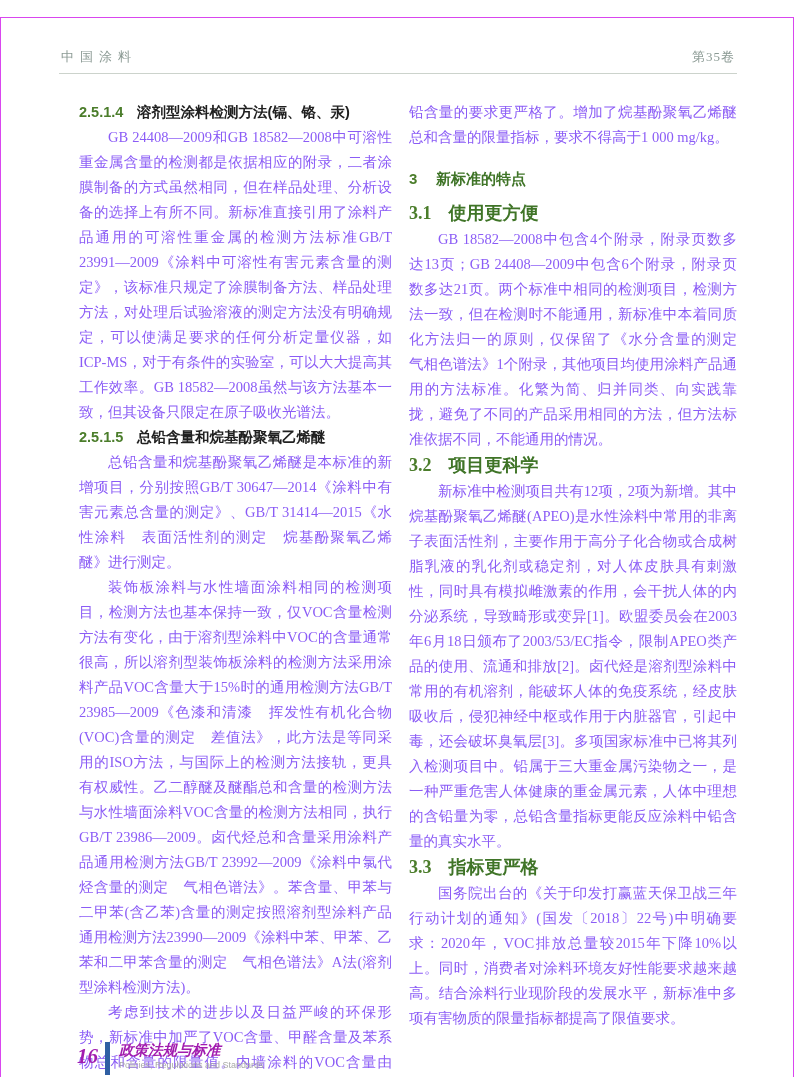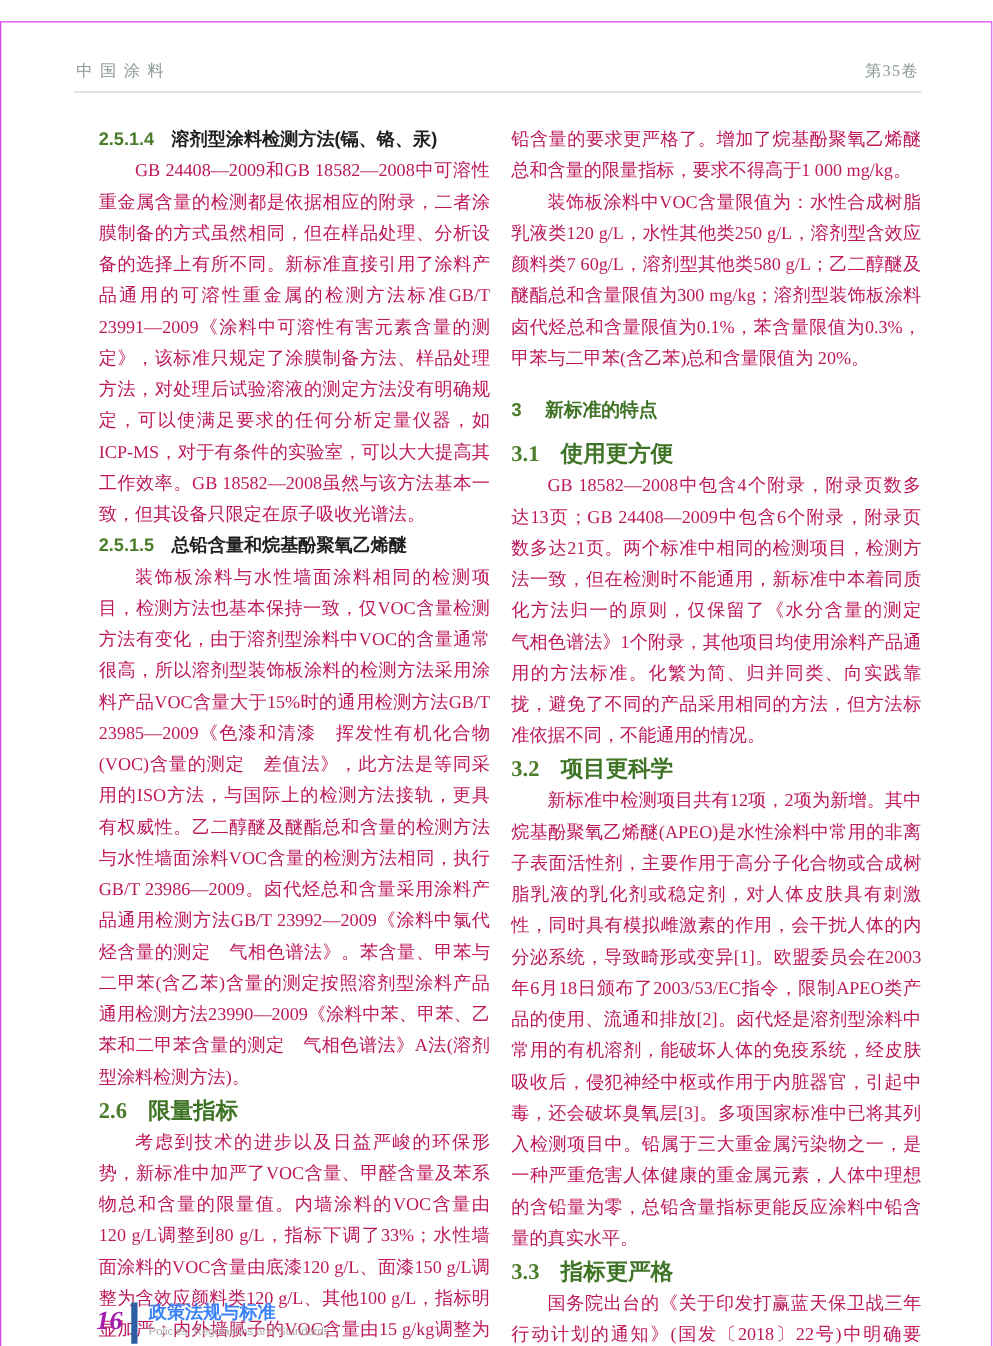--- a/index.html
+++ b/index.html
@@ -29,21 +29,21 @@
   
   .columns{
     position:absolute;top:82px;left:78px;width:658px;
     display:flex;gap:17px;
   }
   .col{box-sizing:border-box;}
   .col-left{width:313px;}
   .col-right{width:328px;}
   p.body{
     margin:0;font-size:14.5px;line-height:25px;
-    text-align:justify;text-indent:2em;color:#be185d;
+    text-align:justify;text-indent:2em;color:#8b5cf6;
   }
   p.noindent{text-indent:0;}
   .hnum{color:#4b7d2b;font-weight:bold;margin-right:0.95em;}
   .h-l1,.h-l2,.h-l3,.h-l4{
     font-family:"Liberation Sans","DejaVu Sans",sans-serif;
     font-weight:bold;line-height:25px;
   }
   .h-l4{font-size:14.5px;margin:0;color:#202020;}
   .h-l3{font-size:14.5px;margin:0;color:#3f7427;}
   .h-l3 .htitle,.h-l2 .htitle{color:#3f7427;}
@@ -59,21 +59,21 @@
     font-style:italic;font-weight:bold;color:#a21caf;
     font-size:21px;line-height:30px;margin-right:7px;
     font-family:"Liberation Serif","DejaVu Serif",serif;
   }
   .footer-bar{
     width:5px;height:33px;background:#2f5fa3;margin-right:9px;margin-top:1px;
   }
   .footer-text{display:flex;flex-direction:column;}
   .footer-cn{
     font-family:"Liberation Sans","DejaVu Sans",sans-serif;
-    font-weight:bold;font-size:14.5px;color:#3b82f6;line-height:18px;
+    font-weight:bold;font-size:14.5px;color:#a21caf;line-height:18px;font-style:italic;
   }
   .footer-en{
     font-family:"Liberation Sans","DejaVu Sans",sans-serif;
     font-size:9px;color:#a9a9a9;line-height:12px;
   }
 </style>
 </head>
 <body>
 
 <div class="page">
@@ -87,30 +87,27 @@
   <div class="columns">
 
     <div class="col col-left">
       <h4 class="h-l4">
         <span class="hnum">2.5.1.4</span><span class="htitle">溶剂型涂料检测方法(镉、铬、汞)</span>
       </h4>
       <p class="body">GB 24408—2009和GB 18582—2008中可溶性重金属含量的检测都是依据相应的附录，二者涂膜制备的方式虽然相同，但在样品处理、分析设备的选择上有所不同。新标准直接引用了涂料产品通用的可溶性重金属的检测方法标准GB/T 23991—2009《涂料中可溶性有害元素含量的测定》，该标准只规定了涂膜制备方法、样品处理方法，对处理后试验溶液的测定方法没有明确规定，可以使满足要求的任何分析定量仪器，如ICP-MS，对于有条件的实验室，可以大大提高其工作效率。GB 18582—2008虽然与该方法基本一致，但其设备只限定在原子吸收光谱法。</p>
       <h4 class="h-l4">
         <span class="hnum">2.5.1.5</span><span class="htitle">总铅含量和烷基酚聚氧乙烯醚</span>
       </h4>
+      <p class="body">总铅含量和烷基酚聚氧乙烯醚是本标准的新增项目，分别按照GB/T 30647—2014《涂料中有害元素总含量的测定》、GB/T 31414—2015《水性涂料　表面活性剂的测定　烷基酚聚氧乙烯醚》进行测定。</p>
       <p class="body">装饰板涂料与水性墙面涂料相同的检测项目，检测方法也基本保持一致，仅VOC含量检测方法有变化，由于溶剂型涂料中VOC的含量通常很高，所以溶剂型装饰板涂料的检测方法采用涂料产品VOC含量大于15%时的通用检测方法GB/T 23985—2009《色漆和清漆　挥发性有机化合物(VOC)含量的测定　差值法》，此方法是等同采用的ISO方法，与国际上的检测方法接轨，更具有权威性。乙二醇醚及醚酯总和含量的检测方法与水性墙面涂料VOC含量的检测方法相同，执行GB/T 23986—2009。卤代烃总和含量采用涂料产品通用检测方法GB/T 23992—2009《涂料中氯代烃含量的测定　气相色谱法》。苯含量、甲苯与二甲苯(含乙苯)含量的测定按照溶剂型涂料产品通用检测方法23990—2009《涂料中苯、甲苯、乙苯和二甲苯含量的测定　气相色谱法》A法(溶剂型涂料检测方法)。</p>
-      <h2 class="h-l2">
-        <span class="hnum">2.6</span><span class="htitle">限量指标</span>
-      </h2>
       <p class="body">考虑到技术的进步以及日益严峻的环保形势，新标准中加严了VOC含量、甲醛含量及苯系物总和含量的限量值。内墙涂料的VOC含量由120 g/L调整到80 g/L，指标下调了33%；水性墙面涂料的VOC含量由底漆120 g/L、面漆150 g/L调整为含效应颜料类120 g/L、其他100 g/L，指标明显加严；内外墙腻子的VOC含量由15 g/kg调整为10 g/kg，指标也加严了33%。内墙涂料、水性外墙涂料及腻子的甲醛含量均由100 mg/kg调整为50 mg/kg，指标加严了50%。内墙涂料的苯系物总和含量由300 mg/kg调整为100 mg/kg，水性外墙面漆在旧标准中无要求，新标准中为100 mg/kg。内墙涂料中重金属的限量指标不变，但由可溶性铅调整为总铅实际上对</p>
     </div>
 
     <div class="col col-right">
       <p class="body noindent">铅含量的要求更严格了。增加了烷基酚聚氧乙烯醚总和含量的限量指标，要求不得高于1 000 mg/kg。</p>
-      <p class="body">装饰板涂料中VOC含量限值为：水性合成树脂乳液类120 g/L，水性其他类250 g/L，溶剂型含效应颜料类7 60g/L，溶剂型其他类580 g/L；乙二醇醚及醚酯总和含量限值为300 mg/kg；溶剂型装饰板涂料卤代烃总和含量限值为0.1%，苯含量限值为0.3%，甲苯与二甲苯(含乙苯)总和含量限值为 20%。</p>
       <h1 class="h-l1">
         <span class="hnum">3</span><span class="htitle">新标准的特点</span>
       </h1>
       <h2 class="h-l2">
         <span class="hnum">3.1</span><span class="htitle">使用更方便</span>
       </h2>
       <p class="body">GB 18582—2008中包含4个附录，附录页数多达13页；GB 24408—2009中包含6个附录，附录页数多达21页。两个标准中相同的检测项目，检测方法一致，但在检测时不能通用，新标准中本着同质化方法归一的原则，仅保留了《水分含量的测定　气相色谱法》1个附录，其他项目均使用涂料产品通用的方法标准。化繁为简、归并同类、向实践靠拢，避免了不同的产品采用相同的方法，但方法标准依据不同，不能通用的情况。</p>
       <h2 class="h-l2">
         <span class="hnum">3.2</span><span class="htitle">项目更科学</span>
       </h2>

